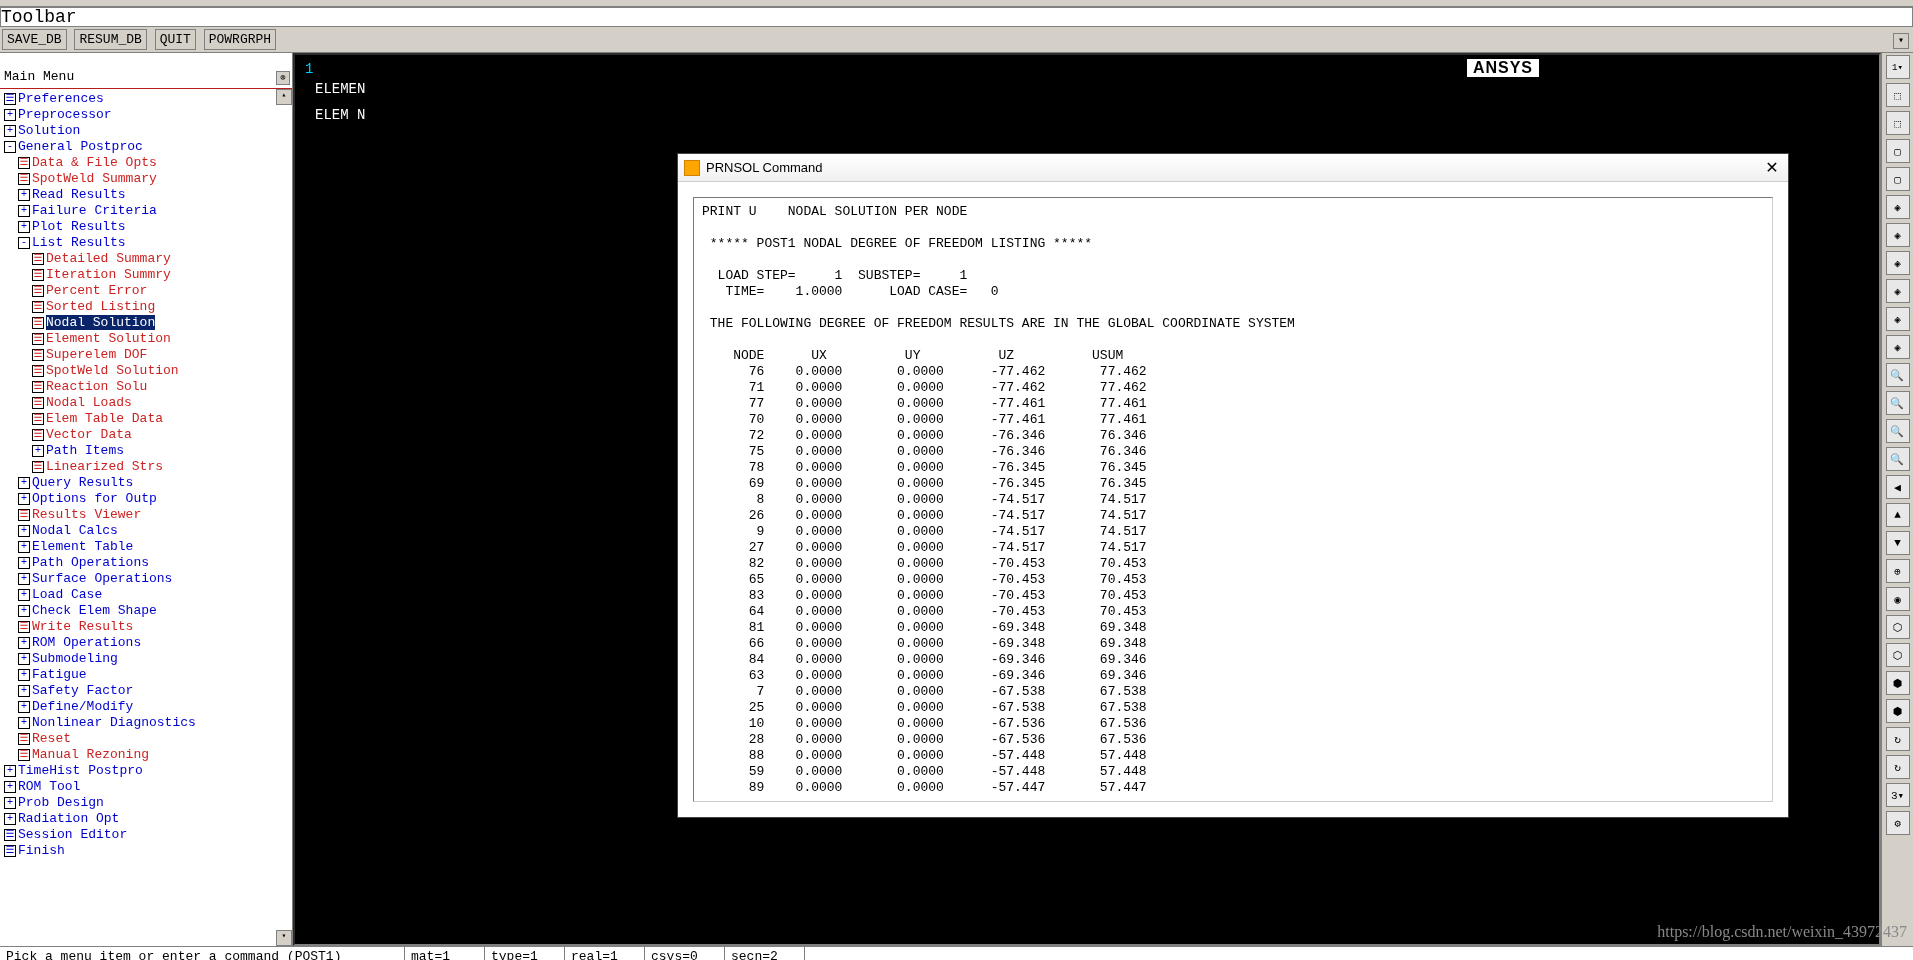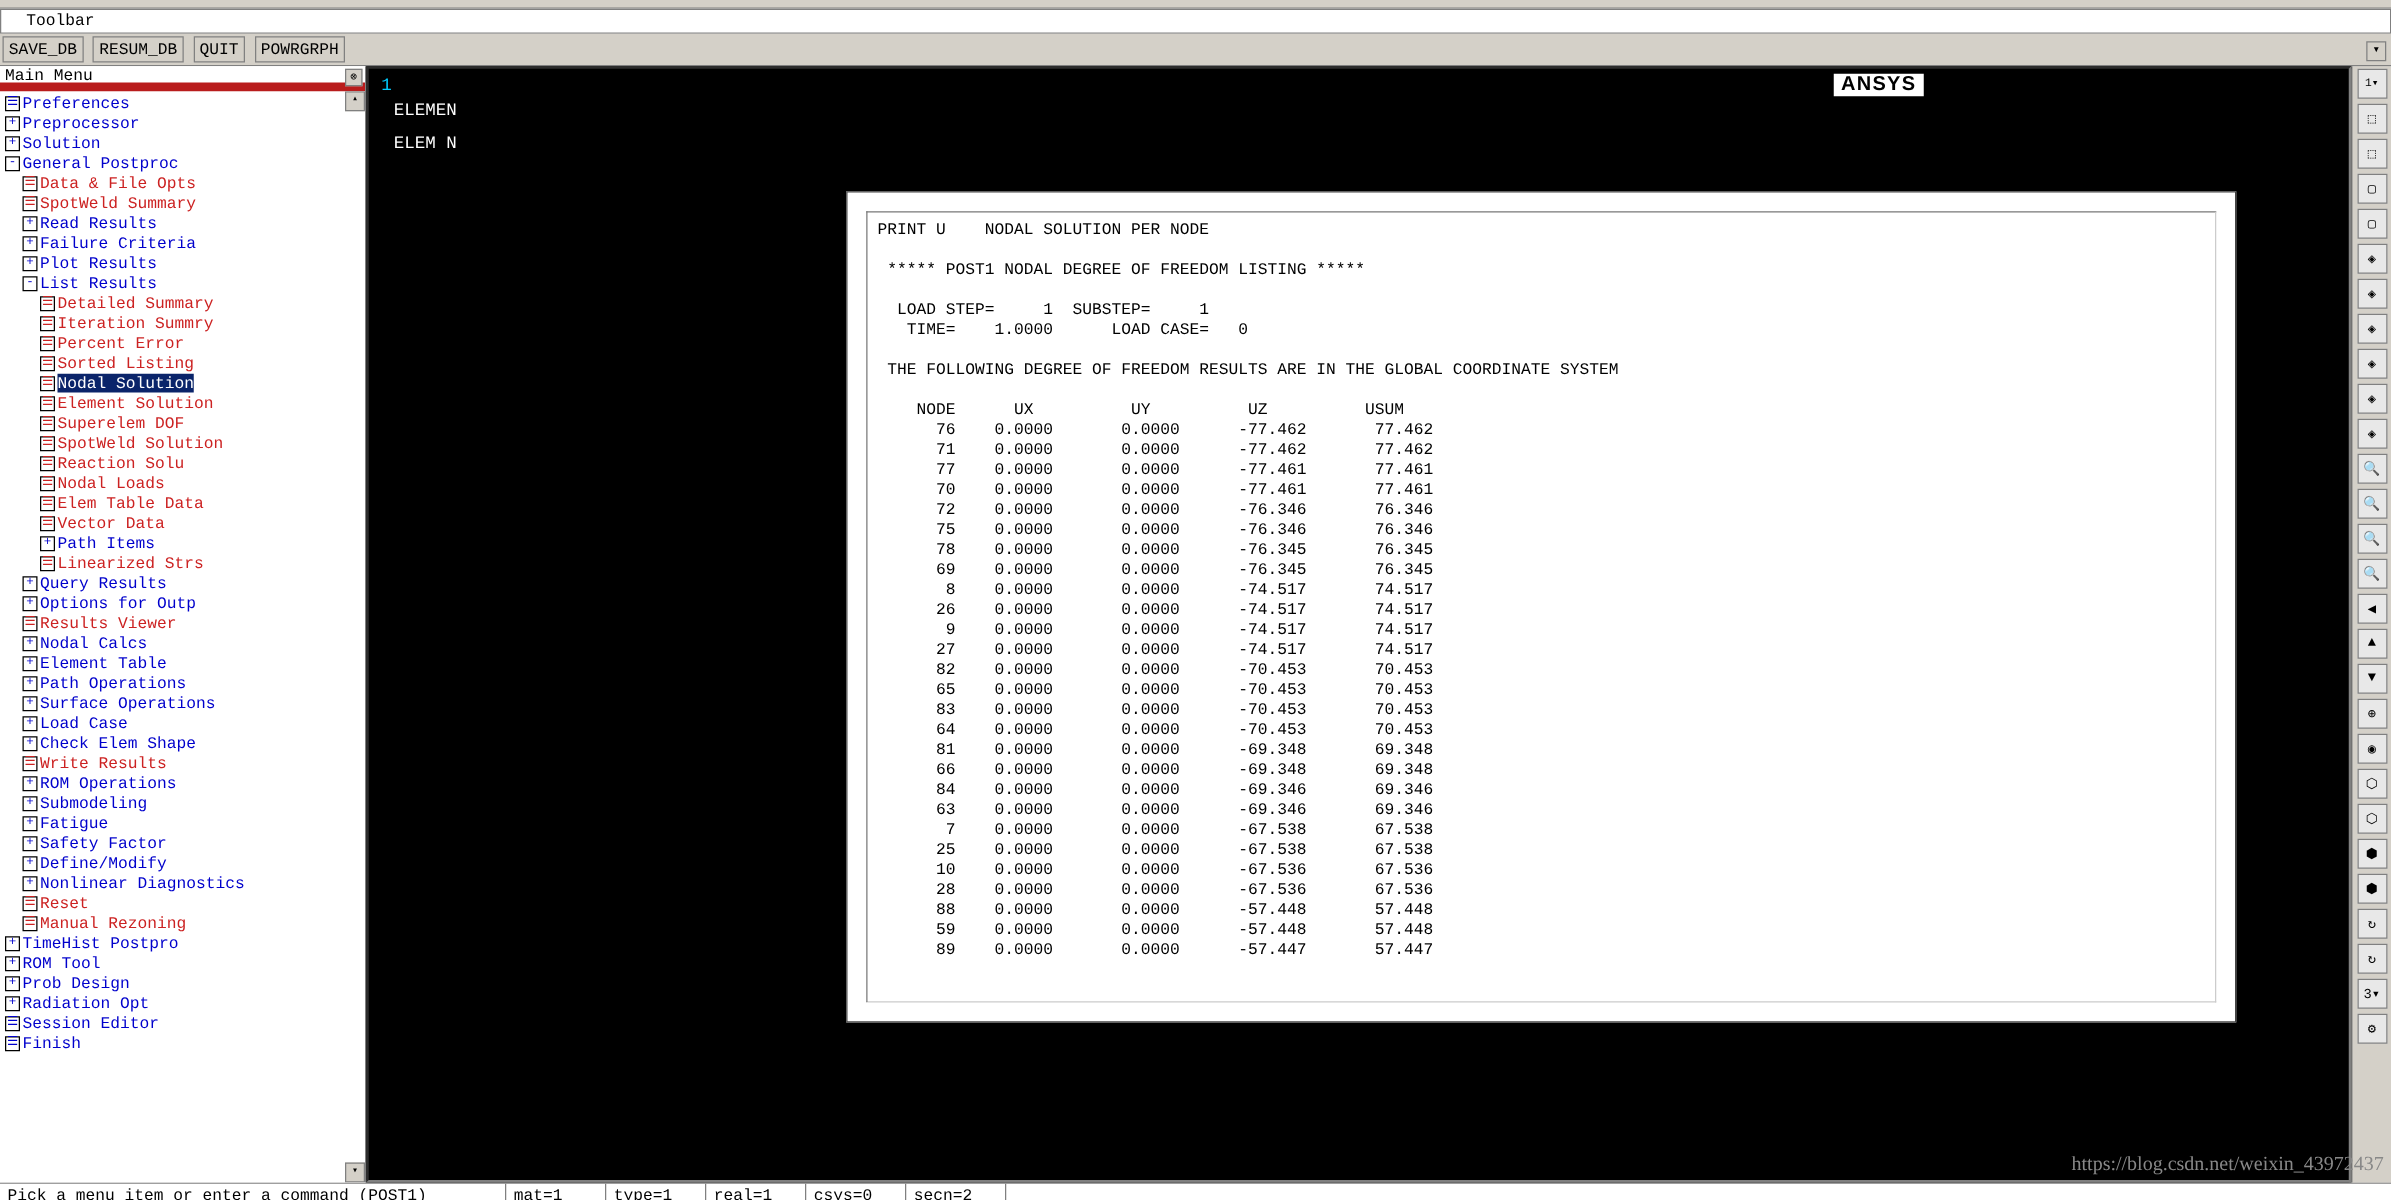--- a/index.html
+++ b/index.html
@@ -1,24 +1,24 @@
 <!DOCTYPE html>
 <html><head>
 <meta charset="utf-8">
 <style>
   * { margin:0; padding:0; box-sizing:border-box; }
   body { font-family:"Courier New",monospace; font-size:13px; background:#c0c0c0; width:1913px; height:960px; overflow:hidden; position:relative; }
   .topbar { height:7px; background:#d4d0c8; border-bottom:1px solid #808080; }
-  .toolbar-label { background:#fff; height:20px; border:1px solid #808080; padding-left:20px; font-size:13px; line-height:18px; }
+  .toolbar-label { background:#fff; height:20px; border:1px solid #808080; padding-left:0; font-size:18px; line-height:18px; }
   .toolbar-buttons { background:#d4d0c8; height:26px; padding:2px; border-bottom:1px solid #808080; }
   .tb-btn { display:inline-block; border:1px solid #808080; background:#d4d0c8; padding:2px 4px; font-family:"Courier New",monospace; font-size:13px; cursor:pointer;text-align:center; }
   .tb-menu { position:absolute; right:4px; top:33px; width:16px; height:16px; border:1px solid #808080; background:#d4d0c8; font-size:10px; line-height:14px; text-align:center; cursor:pointer; }
   .main-area { display:flex; height:893px; }
   .left-panel { width:293px; background:#fff; border-right:1px solid #808080; display:flex; flex-direction:column; }
-  .main-menu-hdr { background:#fff; border-bottom:7px solid #b91c1c; height:20px; padding-left:4px; position:relative; }
+  .main-menu-hdr { background:#fff; border-bottom:1px solid #b91c1c; height:20px; padding-left:4px; position:relative;margin-top:16px; }
   .menu-up { position:absolute; right:2px; top:2px; width:14px; height:14px; border:1px solid #808080; font-size:9px; line-height:12px; text-align:center; background:#d4d0c8; cursor:pointer; }
   .tree { flex:1; overflow-y:auto; padding:2px 2px 2px 4px; position:relative; }
   .scroll-stub { position:absolute; right:0; top:0; width:16px; height:16px; background:#d4d0c8; border:1px solid #808080; font-size:8px; text-align:center; }
   .scroll-stub.bot { top:auto; bottom:0; }
   .tn { white-space:nowrap; line-height:16px; cursor:pointer; font-family:Liberation Mono, monospace; font-size:13px; }
   .tn .ic { display:inline-block; width:12px; height:12px; border:1px solid #000; font-size:10px; line-height:10px; text-align:center; margin-right:2px; background:#fff; vertical-align:middle; }
   .tn.blue { color:#0000cc; }
   .tn.red { color:#cc2222; }
   .tn.sel span.lbl { background:#0a246a; color:#fff; }
   .ind0{padding-left:0}.ind1{padding-left:14px}.ind2{padding-left:28px}
@@ -112,20 +112,25 @@
       </div>
   </div>
 
   <div class="graphics">
     <div class="gnum">1</div>
     <div class="gtxt" style="top:26px">ELEMEN</div>
     <div class="gtxt" style="top:52px">ELEM N</div>
     <div class="ansys-logo">ANSYS</div>
 
     <div class="prnsol-win">
+      <div class="prnsol-title">
+        <div class="aicon"></div>
+        <span>PRNSOL  Command</span>
+        <div class="close">✕</div>
+      </div>
       <div class="prnsol-body" id="prnsol-body">PRINT U    NODAL SOLUTION PER NODE
 
  ***** POST1 NODAL DEGREE OF FREEDOM LISTING *****
 
   LOAD STEP=     1  SUBSTEP=     1
    TIME=    1.0000      LOAD CASE=   0
 
  THE FOLLOWING DEGREE OF FREEDOM RESULTS ARE IN THE GLOBAL COORDINATE SYSTEM
 
     NODE      UX          UY          UZ          USUM  

